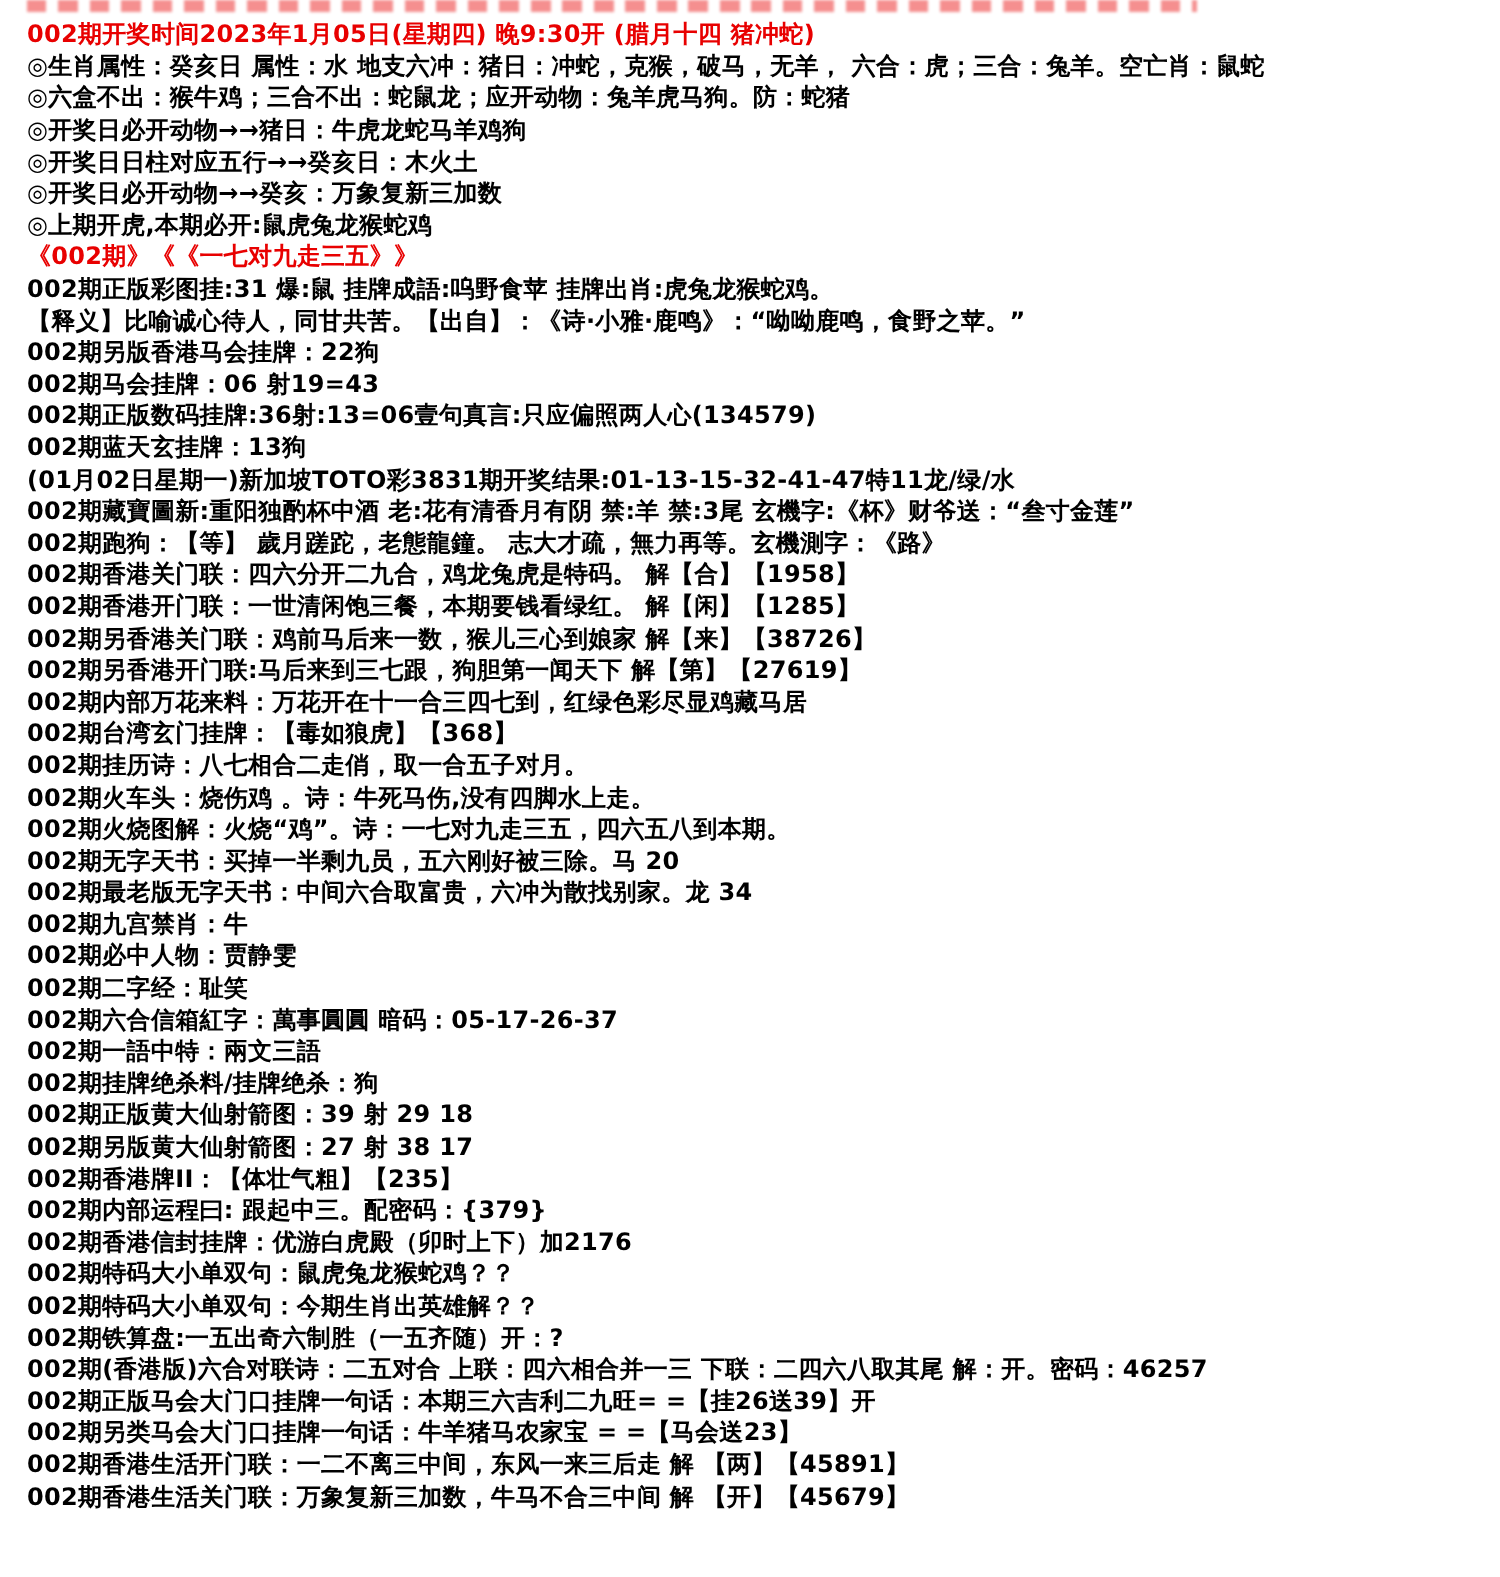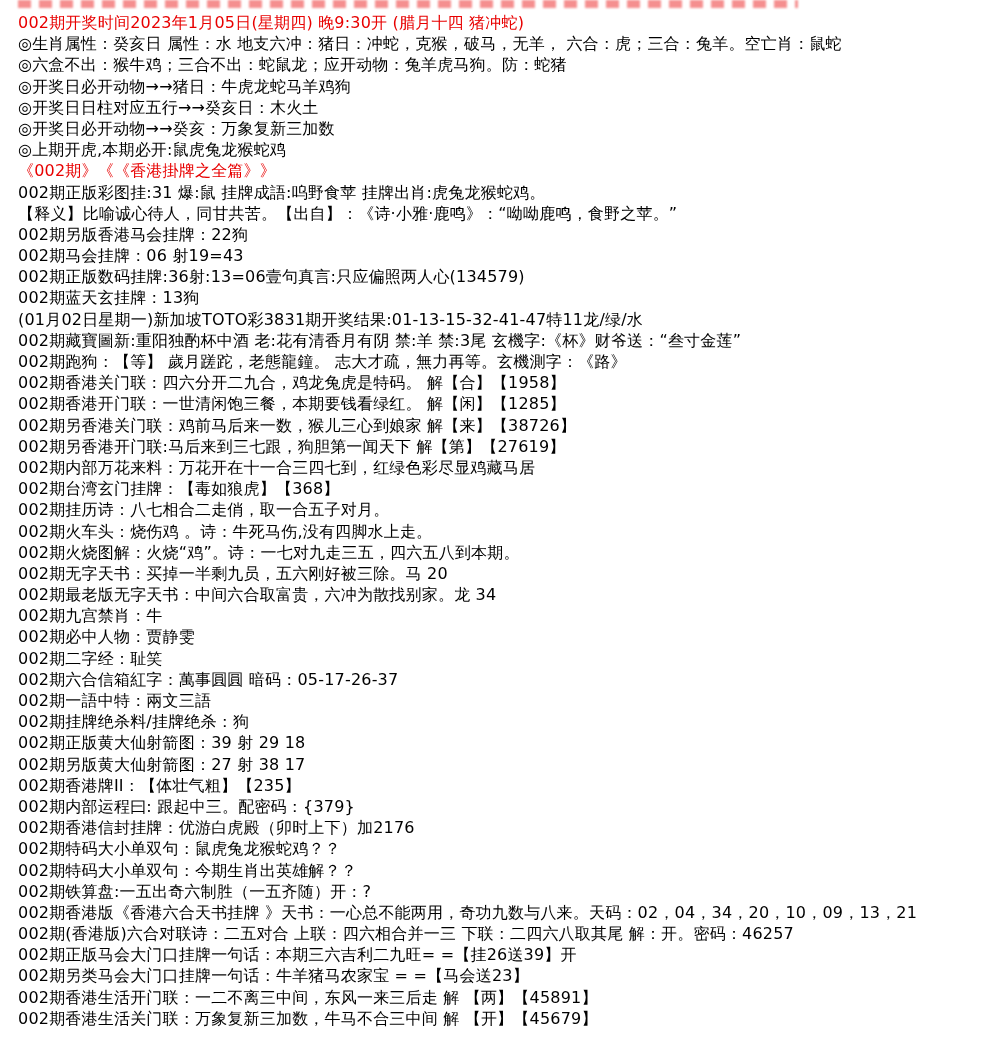--- a/index.html
+++ b/index.html
@@ -9,21 +9,21 @@
     width: 1000px;
     height: 1051px;
     overflow: hidden;
   }
   .page {
     position: relative;
     width: 1000px;
     height: 1051px;
     background: #ffffff;
     font-family: "DejaVu Sans", sans-serif;
-    font-weight: 400;
+    font-weight: 700;
     color: #000000;
   }
   .clipped-strip {
     height: 8px;
     margin: 0 0 4px 18px;
     width: 780px;
     background: repeating-linear-gradient(
       90deg,
       rgba(232, 0, 0, 0.55) 0px, rgba(232, 0, 0, 0.55) 13px,
       rgba(255, 255, 255, 0) 13px, rgba(255, 255, 255, 0) 21px
@@ -52,21 +52,21 @@
 <div class="page">
   <div class="clipped-strip"></div>
   <div class="lines" id="lines">
       <div class="line red">002期开奖时间2023年1月05日(星期四) 晚9:30开 (腊月十四 猪冲蛇)</div>
       <div class="line black">◎生肖属性：癸亥日 属性：水 地支六冲：猪日：冲蛇，克猴，破马，无羊， 六合：虎；三合：兔羊。空亡肖：鼠蛇</div>
       <div class="line black">◎六盒不出：猴牛鸡；三合不出：蛇鼠龙；应开动物：兔羊虎马狗。防：蛇猪</div>
       <div class="line black">◎开奖日必开动物→→猪日：牛虎龙蛇马羊鸡狗</div>
       <div class="line black">◎开奖日日柱对应五行→→癸亥日：木火土</div>
       <div class="line black">◎开奖日必开动物→→癸亥：万象复新三加数</div>
       <div class="line black">◎上期开虎,本期必开:鼠虎兔龙猴蛇鸡</div>
-      <div class="line red">《002期》《《香港掛牌之全篇》》</div>
+      <div class="line red">《002期》《《一七对九走三五》》</div>
       <div class="line black">002期正版彩图挂:31 爆:鼠 挂牌成語:呜野食苹 挂牌出肖:虎兔龙猴蛇鸡。</div>
       <div class="line black">【释义】比喻诚心待人，同甘共苦。【出自】：《诗·小雅·鹿鸣》：“呦呦鹿鸣，食野之苹。”</div>
       <div class="line black">002期另版香港马会挂牌：22狗</div>
       <div class="line black">002期马会挂牌：06 射19=43</div>
       <div class="line black">002期正版数码挂牌:36射:13=06壹句真言:只应偏照两人心(134579)</div>
       <div class="line black">002期蓝天玄挂牌：13狗</div>
       <div class="line black">(01月02日星期一)新加坡TOTO彩3831期开奖结果:01-13-15-32-41-47特11龙/绿/水</div>
       <div class="line black">002期藏寶圖新:重阳独酌杯中酒 老:花有清香月有阴 禁:羊 禁:3尾 玄機字:《杯》财爷送：“叁寸金莲”</div>
       <div class="line black">002期跑狗：【等】 歲月蹉跎，老態龍鐘。 志大才疏，無力再等。玄機測字：《路》</div>
       <div class="line black">002期香港关门联：四六分开二九合，鸡龙兔虎是特码。 解【合】【1958】</div>
@@ -87,20 +87,19 @@
       <div class="line black">002期一語中特：兩文三語</div>
       <div class="line black">002期挂牌绝杀料/挂牌绝杀：狗</div>
       <div class="line black">002期正版黄大仙射箭图：39 射 29 18</div>
       <div class="line black">002期另版黄大仙射箭图：27 射 38 17</div>
       <div class="line black">002期香港牌II：【体壮气粗】【235】</div>
       <div class="line black">002期内部运程曰: 跟起中三。配密码：{379}</div>
       <div class="line black">002期香港信封挂牌：优游白虎殿（卯时上下）加2176</div>
       <div class="line black">002期特码大小单双句：鼠虎兔龙猴蛇鸡？？</div>
       <div class="line black">002期特码大小单双句：今期生肖出英雄解？？</div>
       <div class="line black">002期铁算盘:一五出奇六制胜（一五齐随）开：?</div>
-      <div class="line black">002期香港版《香港六合天书挂牌 》天书：一心总不能两用，奇功九数与八来。天码：02，04，34，20，10，09，13，21</div>
       <div class="line black">002期(香港版)六合对联诗：二五对合 上联：四六相合并一三 下联：二四六八取其尾 解：开。密码：46257</div>
       <div class="line black">002期正版马会大门口挂牌一句话：本期三六吉利二九旺= =【挂26送39】开</div>
       <div class="line black">002期另类马会大门口挂牌一句话：牛羊猪马农家宝 = =【马会送23】</div>
       <div class="line black">002期香港生活开门联：一二不离三中间，东风一来三后走 解 【两】【45891】</div>
       <div class="line black">002期香港生活关门联：万象复新三加数，牛马不合三中间 解 【开】【45679】</div>
     </div>
 </div>
 
 </body></html>

